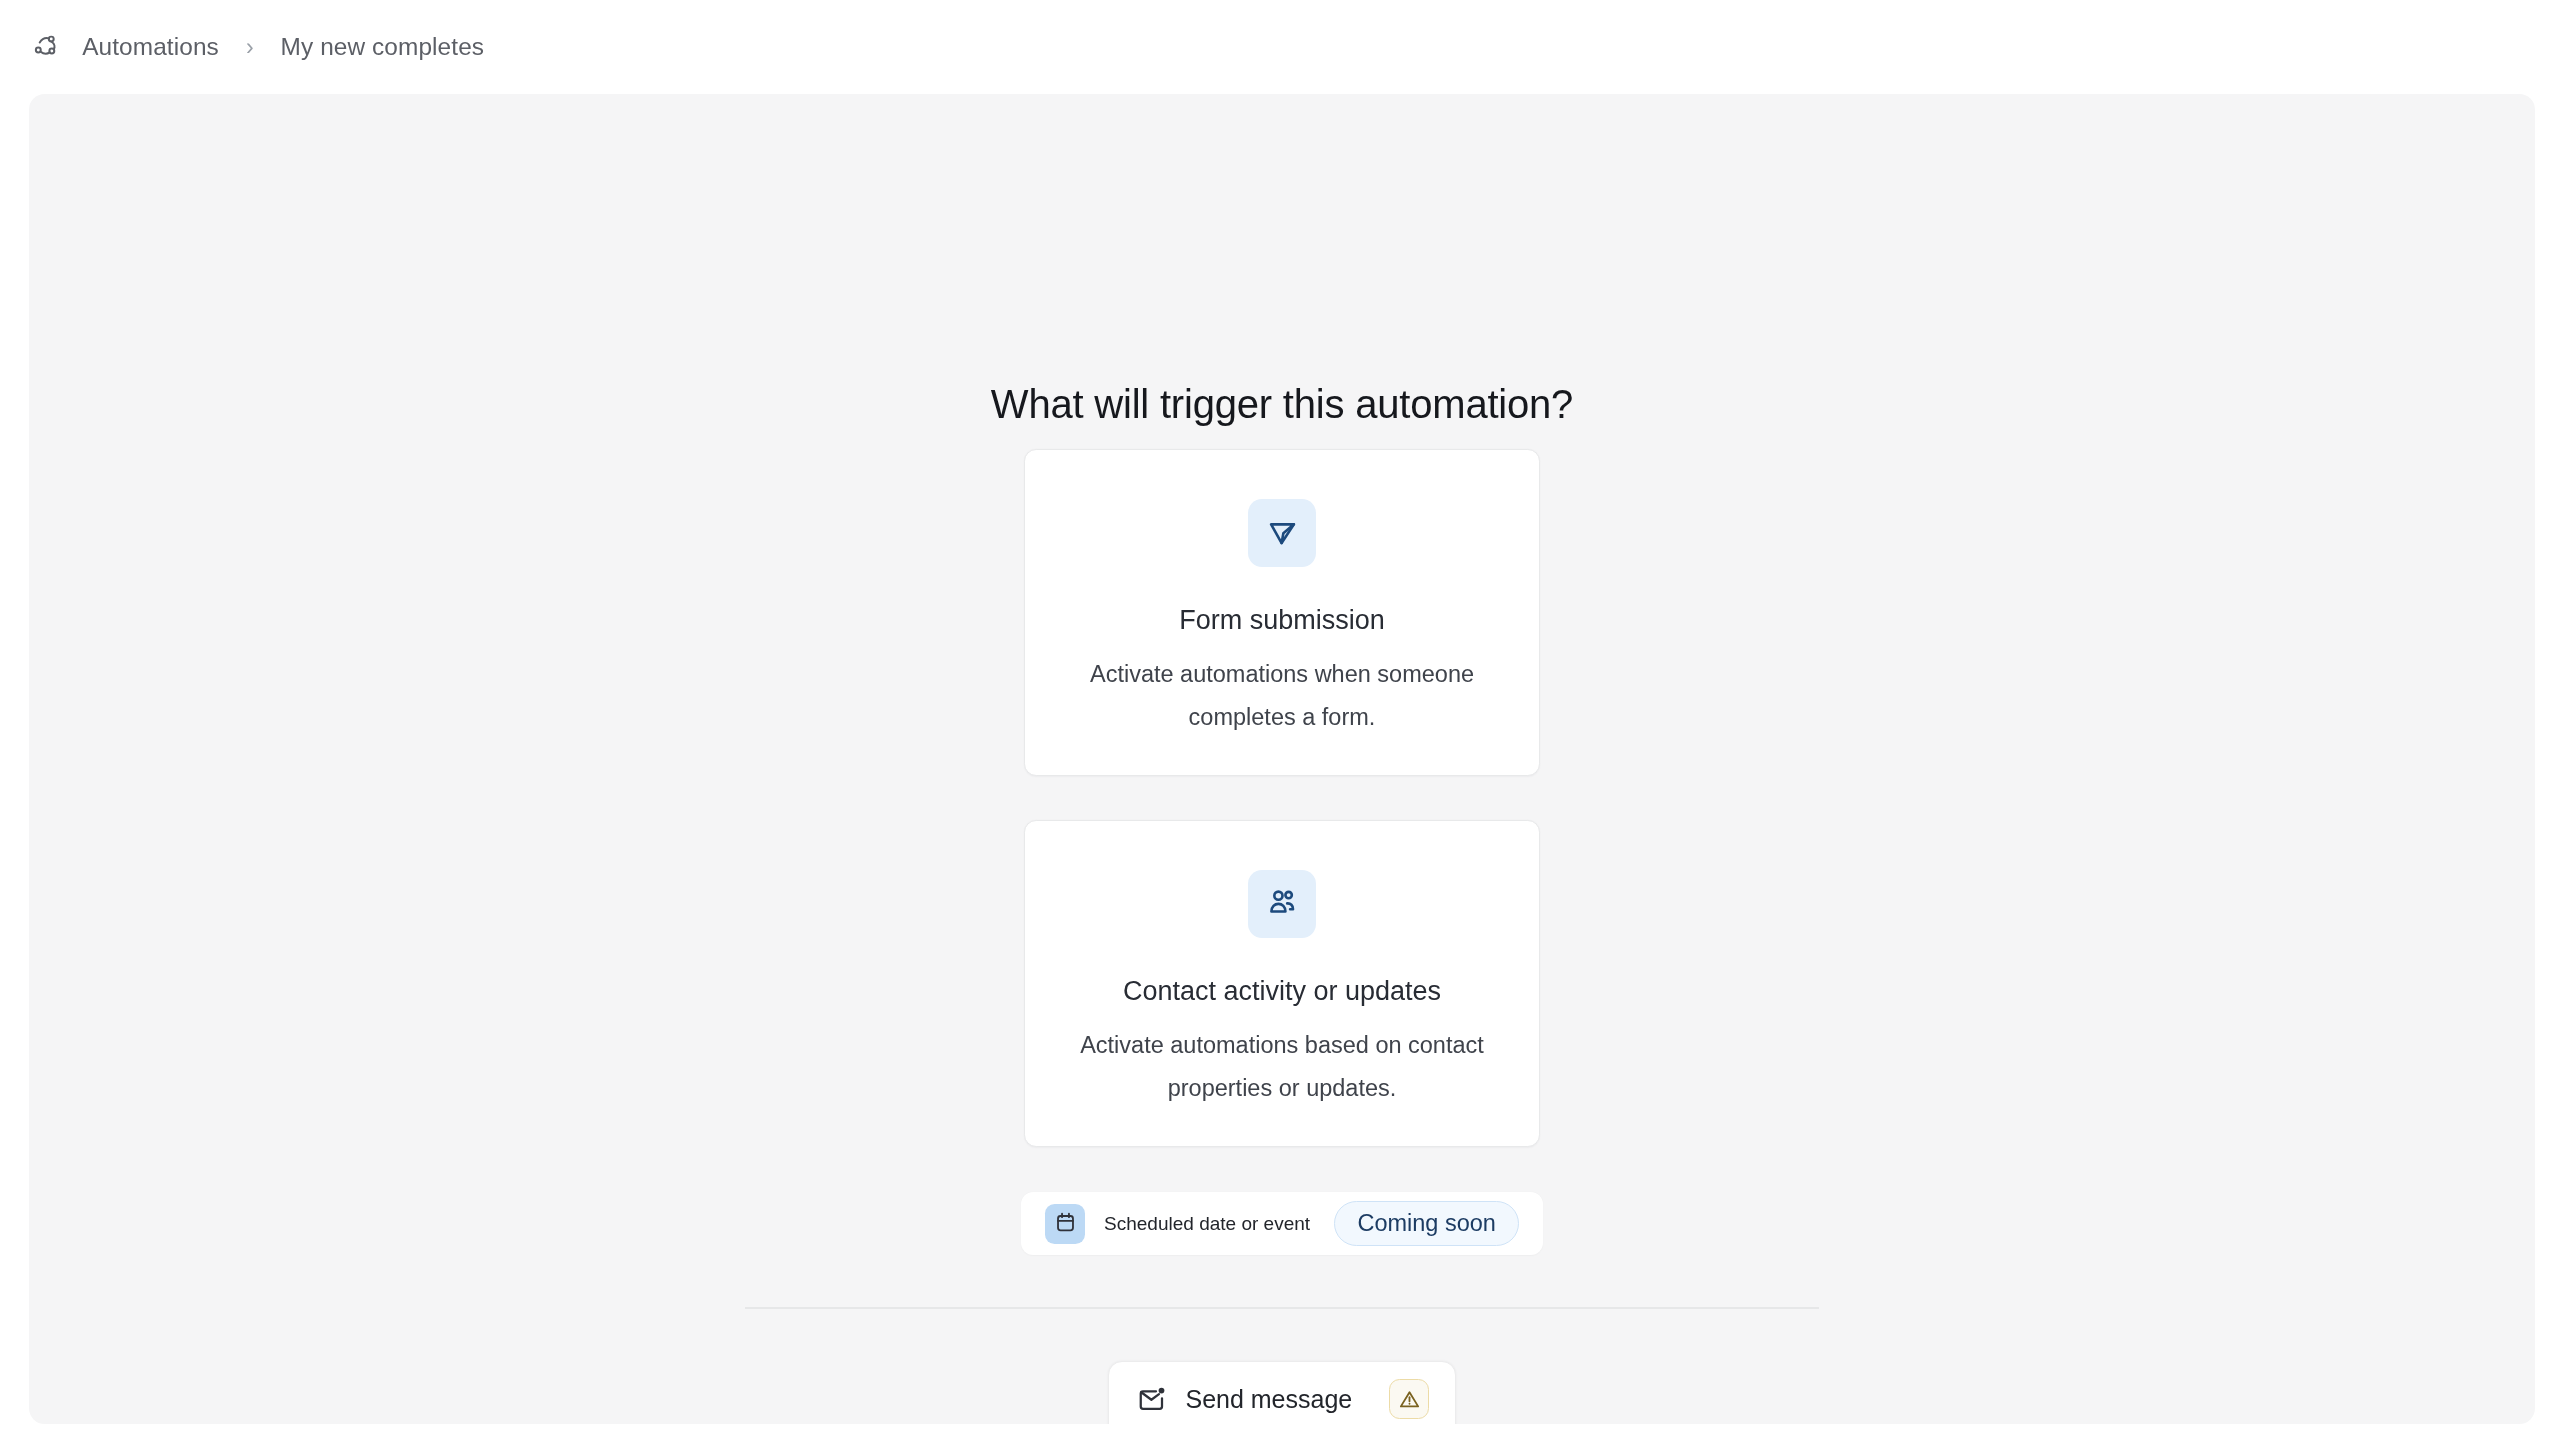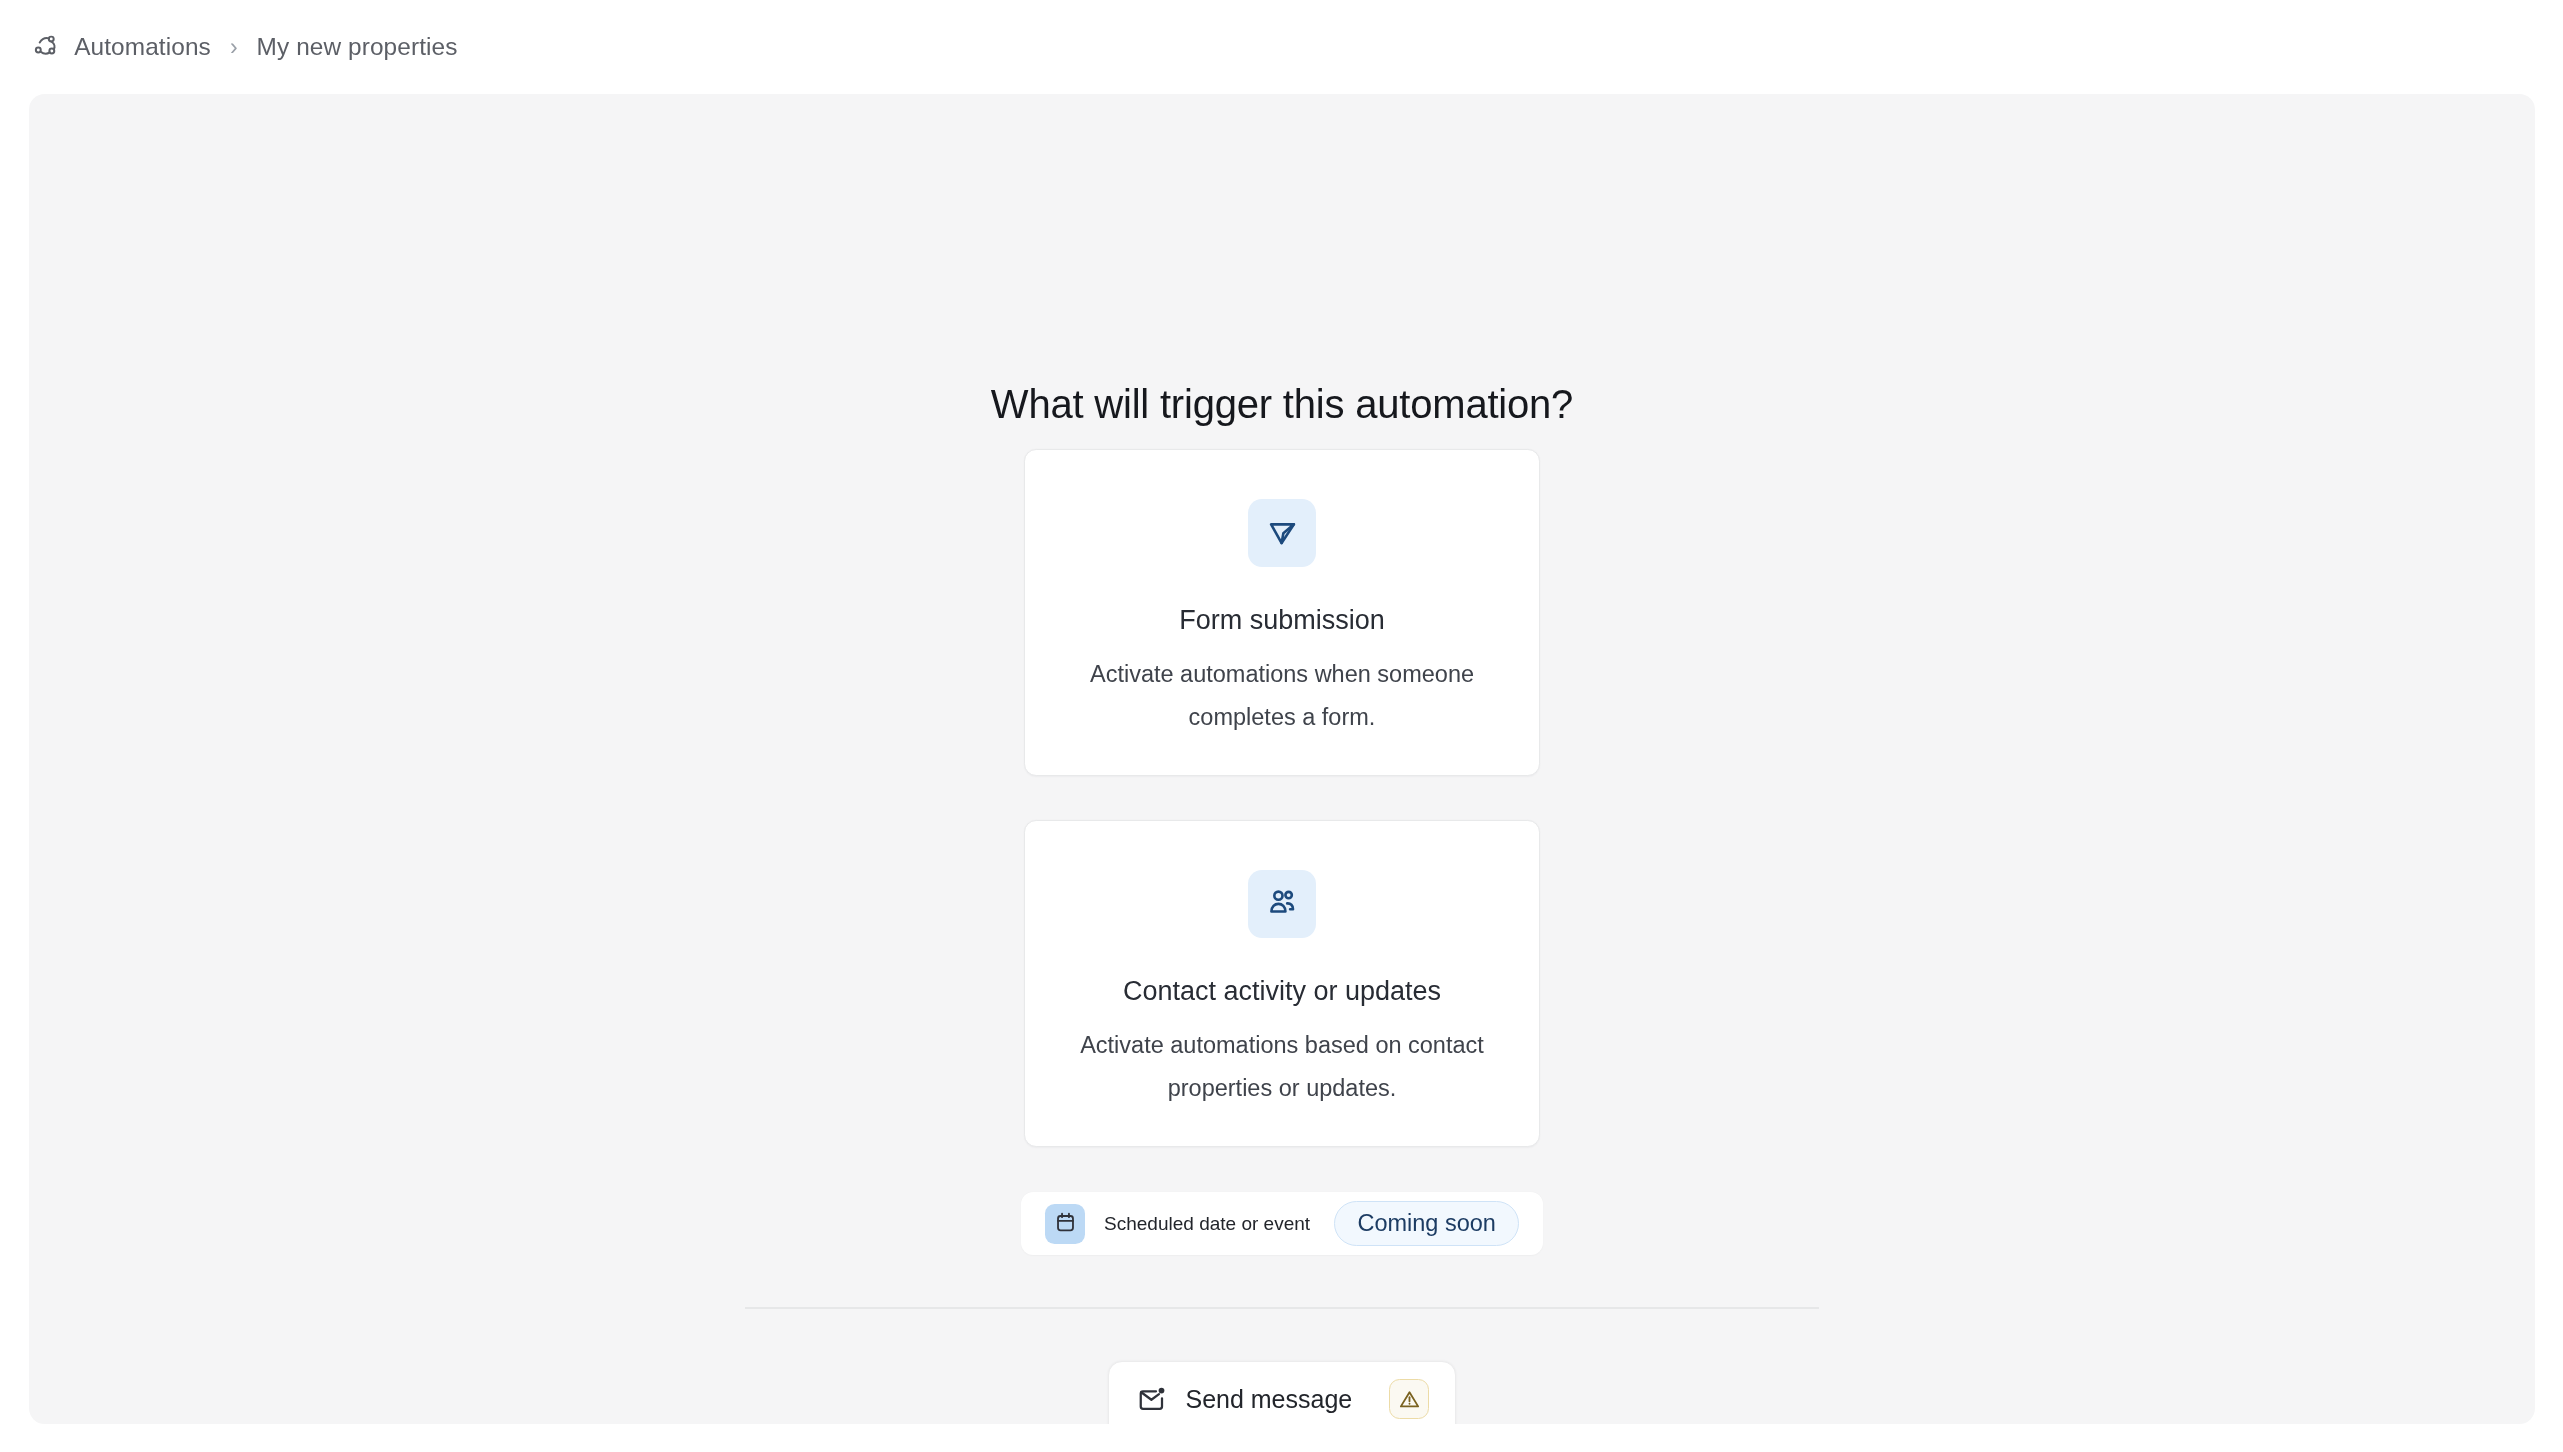--- a/index.html
+++ b/index.html
@@ -11,21 +11,21 @@
     font-family: "Liberation Sans", sans-serif;
     -webkit-font-smoothing: antialiased;
   }
 
   
   .breadcrumb-bar {
     height: 94px;
     display: flex;
     align-items: center;
     padding-left: 29px;
-    gap: 0;
+    gap: 8px;
   }
   .crumb-icon {
     width: 33px;
     height: 33px;
     display: flex;
     align-items: center;
     justify-content: center;
     margin-right: 12.2px;
     flex: none;
   }
@@ -223,21 +223,21 @@
       <circle cx="16.5" cy="5.2" r="2.1"></circle>
       <circle cx="5.4" cy="14.6" r="2.1"></circle>
       <circle cx="17" cy="15.4" r="2.1"></circle>
       <path d="M16.5 7.3 C19.6 9.2 19.9 12 18.6 14"></path>
       <path d="M14.6 4.6 C11.5 3.9 8.3 5.4 6.6 8.1"></path>
       <path d="M7.4 16 C9.9 18 12.8 18.2 15.2 16.6"></path>
     </svg>
   </span>
   <span class="crumb-link">Automations</span>
   <span class="crumb-sep">›</span>
-  <span class="crumb-current">My new properties</span>
+  <span class="crumb-current">My new completes</span>
 </div>
 
 <div class="canvas">
 
   <div class="stage">
 
     <div class="headline">What will trigger this automation?</div>
 
     <div class="cards-row">
 

